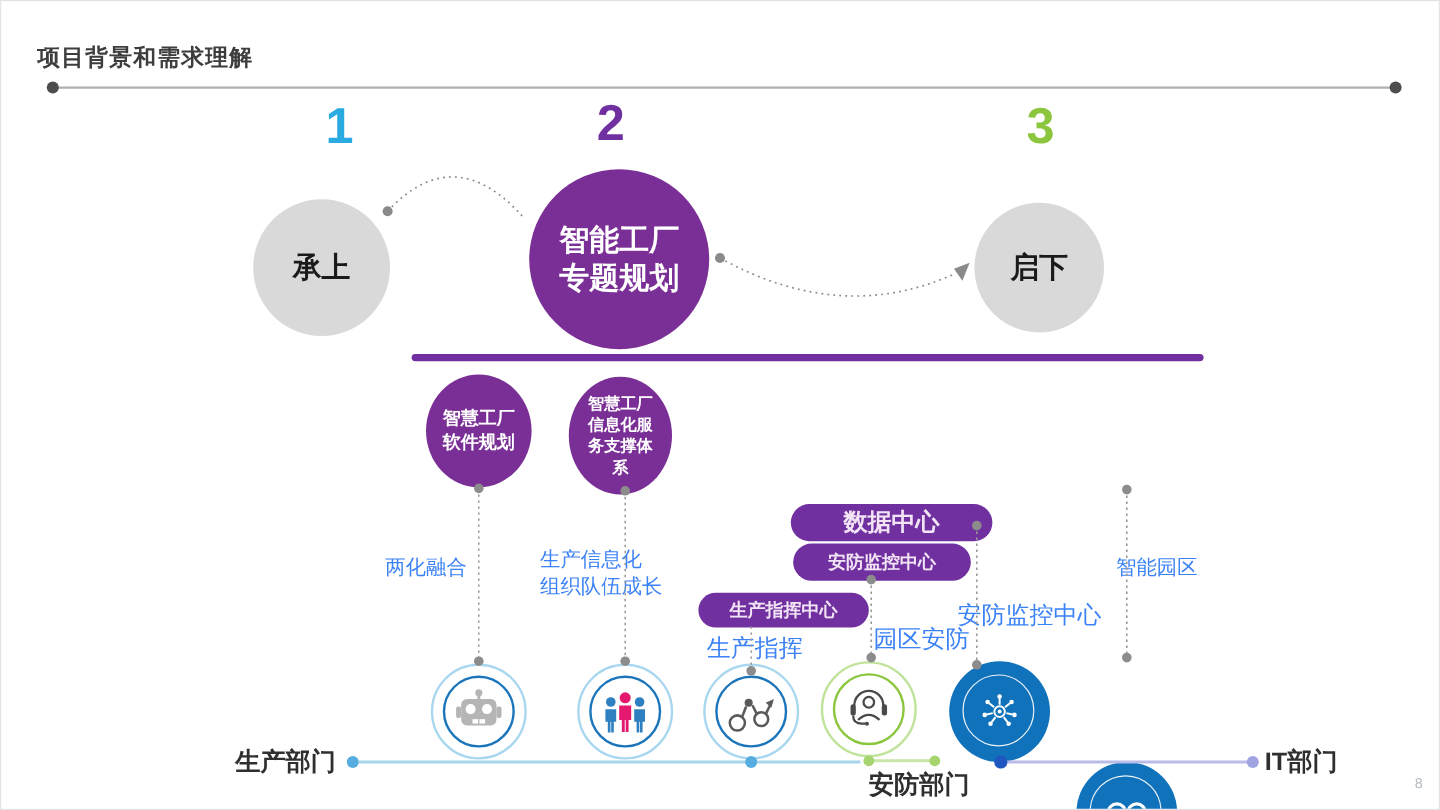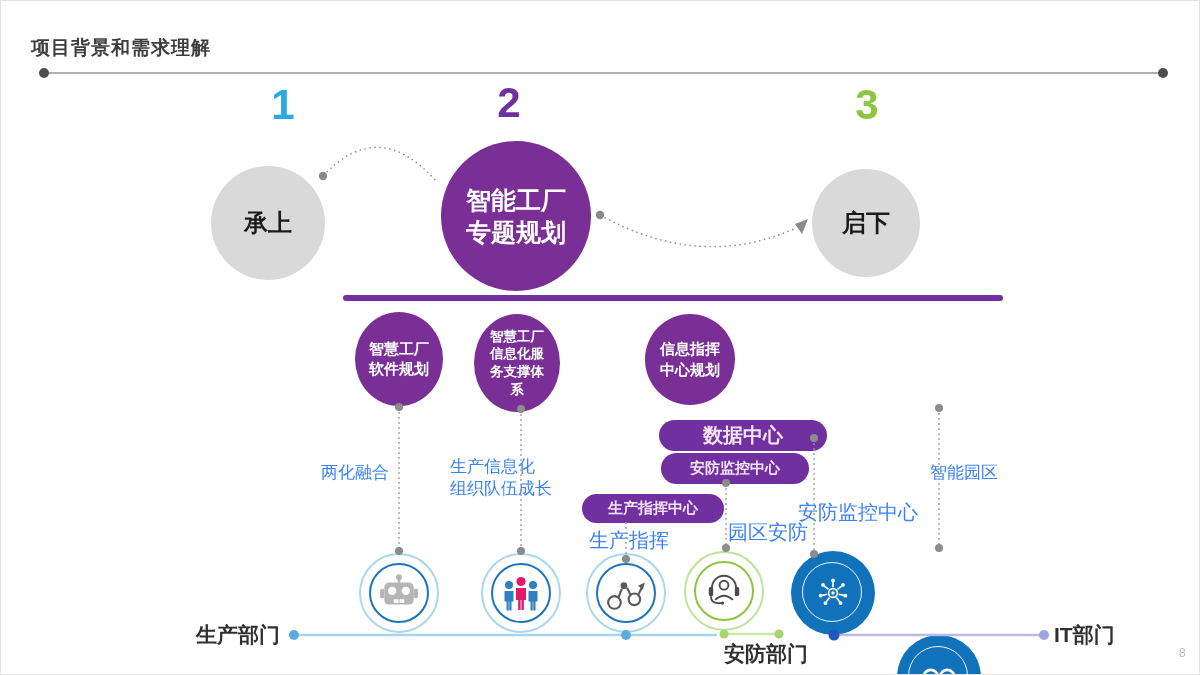--- a/index.html
+++ b/index.html
@@ -56,24 +56,20 @@
   <div class="abs circle domain-circle" style="left:354px; top:311px; width:88px; height:94px; font-size:15px; line-height:1.35;">
     <div>智慧工厂</div>
     <div>软件规划</div>
   </div>
   <div class="abs circle domain-circle" style="left:473px; top:313px; width:86px; height:98px; font-size:13.5px; line-height:1.3;">
     <div>智慧工厂</div>
     <div>信息化服</div>
     <div>务支撑体</div>
     <div>系</div>
   </div>
-  <div class="abs circle domain-circle" style="left:644px; top:313px; width:90px; height:91px; font-size:15px; line-height:1.35;">
-    <div>信息指挥</div>
-    <div>中心规划</div>
-  </div>
 
   <div class="abs pill" style="left:658px; top:419px; width:168px; height:31px; font-size:20px;">
     <span>数据中心</span>
   </div>
   <div class="abs pill" style="left:581px; top:493px; width:142px; height:29px; font-size:15px;">
     <span>生产指挥中心</span>
   </div>
   <div class="abs pill" style="left:660px; top:452px; width:148px; height:31px; font-size:15px;">
     <span>安防监控中心</span>
   </div>

